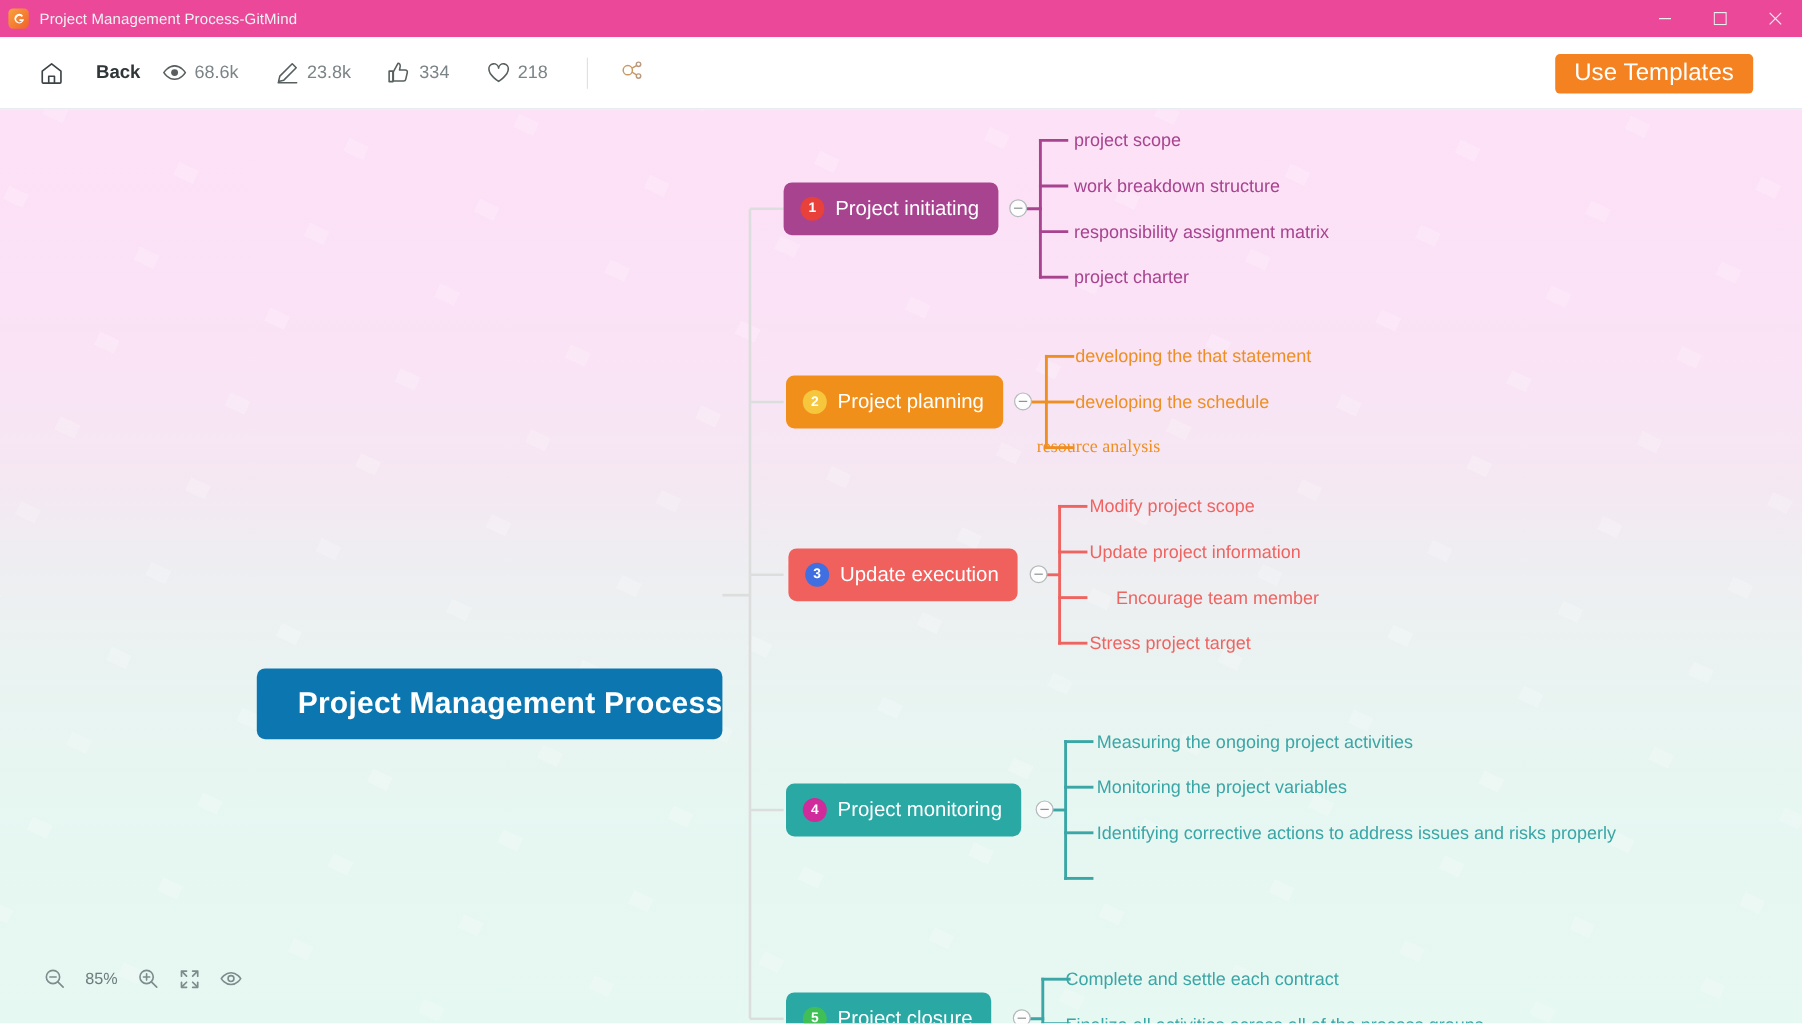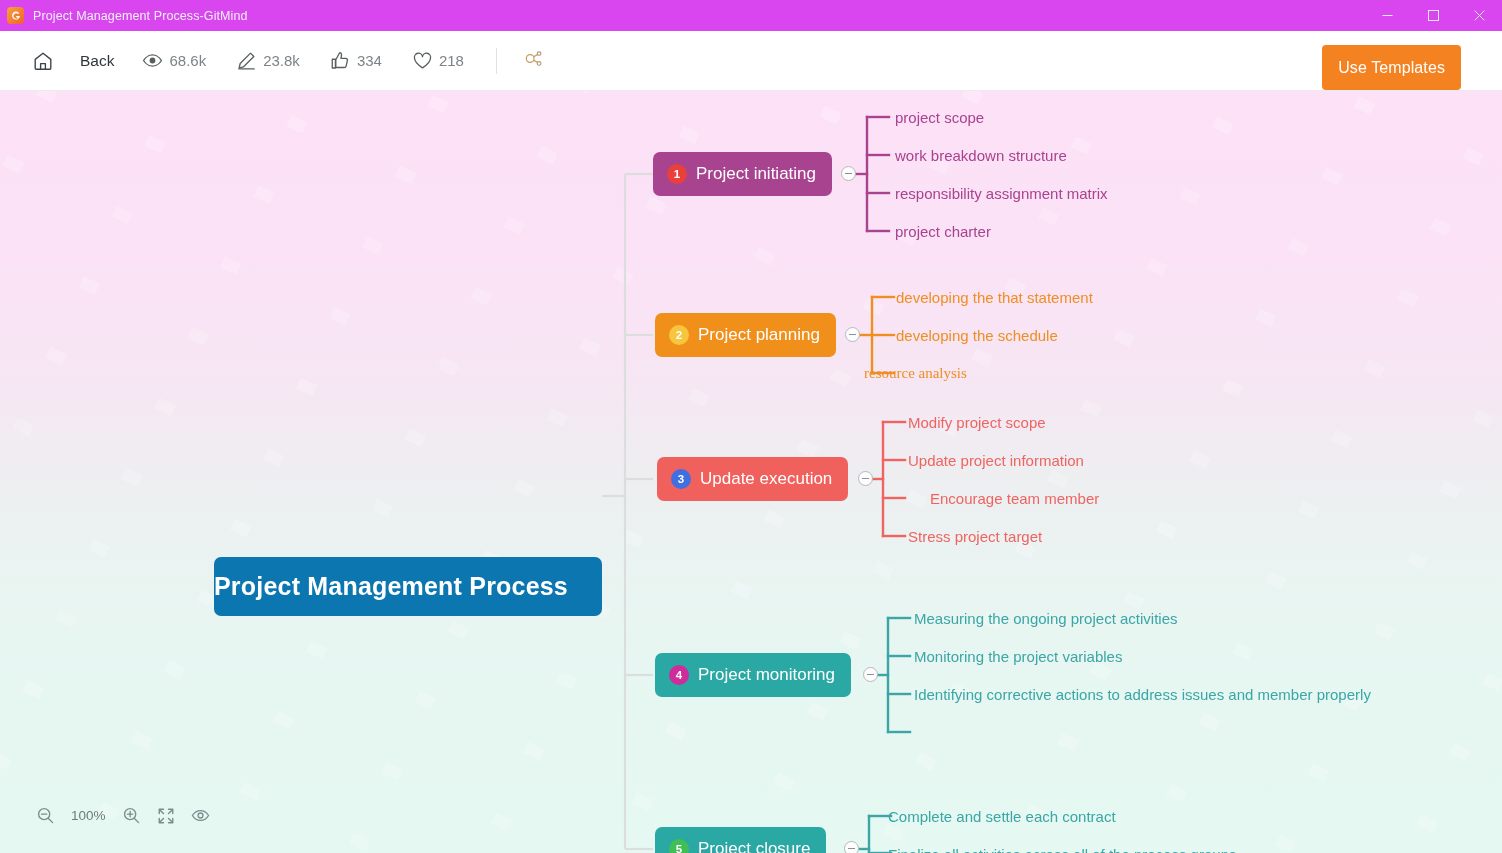--- a/index.html
+++ b/index.html
@@ -6,21 +6,21 @@
   html, body {
     width: 1502px; height: 853px;
     overflow: hidden;
     font-family: "Liberation Sans", sans-serif;
     background: #fff;
   }
 
   
   .titlebar {
     height: 31px;
-    background: #d946ef;
+    background: #ec4899;
     display: flex;
     align-items: center;
     position: relative;
   }
   .app-icon {
     width: 17px; height: 17px;
     margin-left: 7px;
     border-radius: 4px;
     background: linear-gradient(135deg, #f8a23c 0%, #f0622b 100%);
     display: flex; align-items: center; justify-content: center;
@@ -56,37 +56,37 @@
   }
   .tb-item {
     display: flex; align-items: center;
     gap: 6px;
     color: #7b8487;
     font-size: 15px;
     margin-right: 30px;
     white-space: nowrap;
   }
   .tb-item.home { margin-right: 26px; }
-  .tb-item.back { color: #2f3639; font-size: 15.5px; margin-right: 28px; }
+  .tb-item.back { color: #2f3639; font-size: 15.5px; margin-right: 18px; font-weight: bold; }
   .tb-item svg { display: block; flex: none; }
   .tb-divider {
     width: 1px; height: 26px;
     background: #dfe3e5;
     margin: 0 26px 0 2px;
   }
   .tb-share { display: flex; align-items: center; }
   .use-templates {
     position: absolute; right: 41px; top: 14px;
-    height: 45px;
+    height: 33px;
     background: #f58220;
     color: #fff;
     border: none;
     border-radius: 4px;
     padding: 0 16px;
-    font-size: 16px;
+    font-size: 20px;
     font-family: "Liberation Sans", sans-serif;
     cursor: pointer;
     letter-spacing: .1px;
   }
 
   
   .canvas {
     position: relative;
     width: 1502px;
     height: 762px;
@@ -117,21 +117,21 @@
 
   .mind-svg { position: absolute; left: 0; top: 0; }
 
   
   .root-node {
     position: absolute;
     left: 214px; top: 466px;
     width: 388px; height: 59px;
     background: #0b76b0;
     border-radius: 7px;
-    display: flex; align-items: center; justify-content: flex-start;
+    display: flex; align-items: center; justify-content: flex-end;
     color: #fff;
     font-size: 25px;
     font-weight: bold;
     letter-spacing: .2px;
   }
 
   
   .branch-node {
     position: absolute;
     height: 44px;
@@ -386,41 +386,41 @@
 
   <div class="branch-node" style="left:655px; top:562px; background:#2aa8a4;">
     <span class="badge" style="background:#cf2b9b;">4</span>
     <span>Project monitoring</span>
   </div>
   <div class="toggle" style="left:863px; top:576px;">
       <i></i>
     </div>
   <div class="leaf" style="left:914px; top:520px; color:#3aa6a6;">Measuring the ongoing project activities</div>
   <div class="leaf" style="left:914px; top:558px; color:#3aa6a6;">Monitoring the project variables</div>
-  <div class="leaf" style="left:914px; top:596px; color:#3aa6a6;">Identifying corrective actions to address issues and member properly</div>
+  <div class="leaf" style="left:914px; top:596px; color:#3aa6a6;">Identifying corrective actions to address issues and risks properly</div>
 
   <div class="branch-node" style="left:655px; top:736px; background:#2aa8a4;">
     <span class="badge" style="background:#3fbf55;">5</span>
     <span>Project closure</span>
   </div>
   <div class="toggle" style="left:844px; top:750px;">
       <i></i>
     </div>
   <div class="leaf" style="left:888px; top:718px; color:#3aa6a6;">Complete and settle each contract</div>
   <div class="leaf" style="left:888px; top:756px; color:#3aa6a6;">Finalize all activities across all of the process groups</div>
 
   <div class="zoombar">
     <span>
       <svg width="19" height="19" viewBox="0 0 24 24" fill="none" stroke="#7d8c8c" stroke-width="1.7" stroke-linecap="round">
         <circle cx="10.3" cy="10.3" r="7"></circle>
         <path d="M15.4 15.4L21 21"></path>
         <path d="M7 10.3h6.6"></path>
       </svg>
     </span>
-    <span class="zoom-pct">100%</span>
+    <span class="zoom-pct">85%</span>
     <span>
       <svg width="19" height="19" viewBox="0 0 24 24" fill="none" stroke="#7d8c8c" stroke-width="1.7" stroke-linecap="round">
         <circle cx="10.3" cy="10.3" r="7"></circle>
         <path d="M15.4 15.4L21 21"></path>
         <path d="M7 10.3h6.6M10.3 7v6.6"></path>
       </svg>
     </span>
     <span>
       <svg width="18" height="18" viewBox="0 0 24 24" fill="none" stroke="#7d8c8c" stroke-width="1.9" stroke-linecap="round" stroke-linejoin="round">
         <path d="M3 8.6V3h5.6M21 8.6V3h-5.6M3 15.4V21h5.6M21 15.4V21h-5.6"></path>

